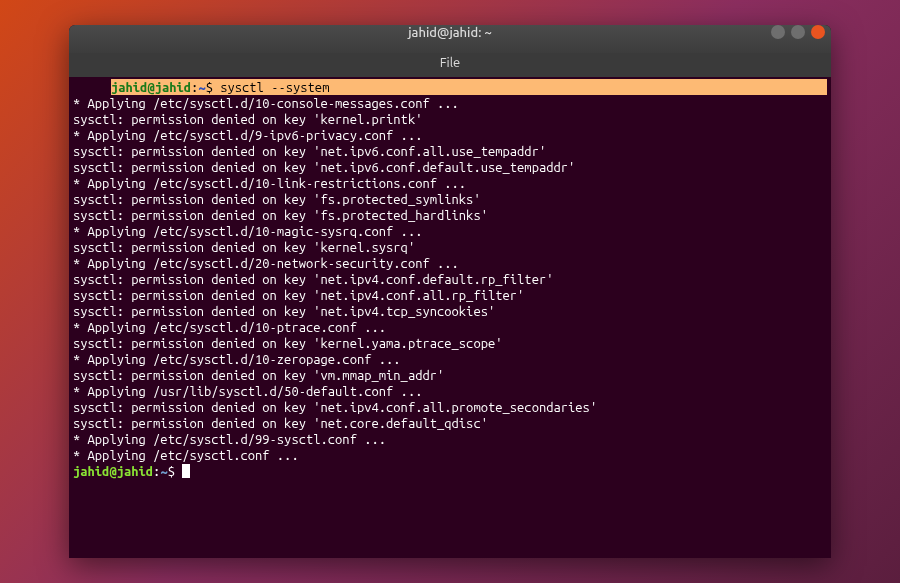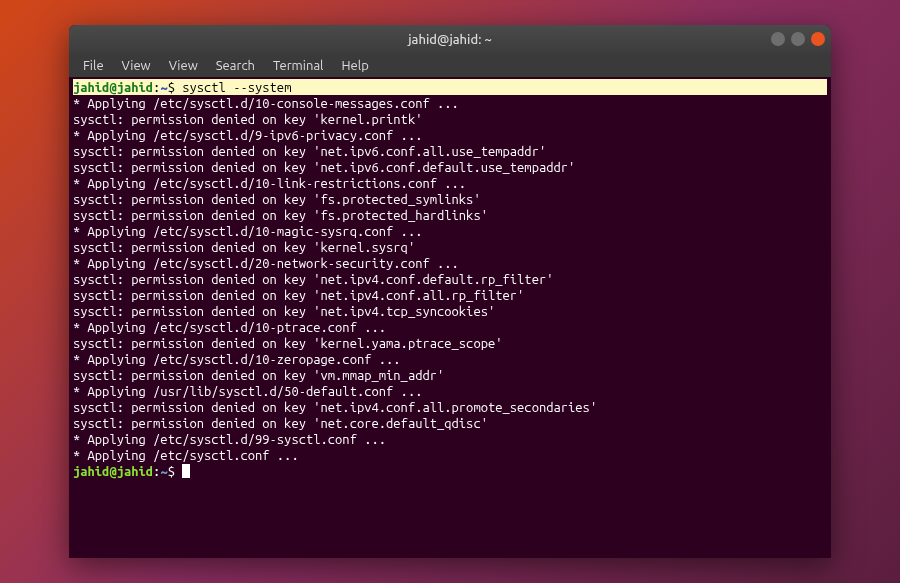--- a/index.html
+++ b/index.html
@@ -20,21 +20,20 @@
       border-radius: 6px 6px 0 0;
       box-shadow: 0 8px 30px rgba(0,0,0,0.5);
       overflow: hidden;
       display: flex;
       flex-direction: column;
     }
     .titlebar {
       height: 28px;
       background: linear-gradient(to bottom, #4a4a4a 0%, #3c3c3c 100%);
       display: flex;
-      align-items: center;
       justify-content: center;
       position: relative;
       color: #dcdcdc;
       font-family: Ubuntu, sans-serif;
       font-size: 13px;
     }
     .title-text { font-weight: 500; }
     .window-controls {
       position: absolute;
       right: 6px;
@@ -55,39 +54,41 @@
     .menubar {
       height: 24px;
       background: #3a3a3a;
       display: flex;
       align-items: center;
       padding: 0 6px;
       gap: 2px;
       font-family: Ubuntu, sans-serif;
       font-size: 13px;
       color: #dcdcdc;
+      flex-direction: column;
     }
     .menu-item {
       padding: 2px 8px;
       cursor: pointer;
     }
     .terminal {
       flex: 1;
       background: #2c001e;
       padding: 2px 4px;
       color: #ffffff;
       font-size: 13px;
       line-height: 16px;
       overflow: hidden;
       font-family: 'Ubuntu Mono', 'DejaVu Sans Mono', monospace;
     }
     .line { white-space: pre; }
     .cmd-line {
-      background: #fef9c3;
+      background: #fdba74;
       color: #000;
+      margin-left: 38px;
     }
     .cmd-line .user { color: #1a7a1a; font-weight: bold; }
     .cmd-line .colon { color: #000; }
     .cmd-line .path { color: #2a4fbf; font-weight: bold; }
     .cmd-line .dollar { color: #000; }
     .cmd-line .cmd { color: #000; }
     .prompt .user { color: #8ae234; font-weight: bold; }
     .prompt .colon { color: #fff; }
     .prompt .path { color: #729fcf; font-weight: bold; }
     .prompt .dollar { color: #fff; }

